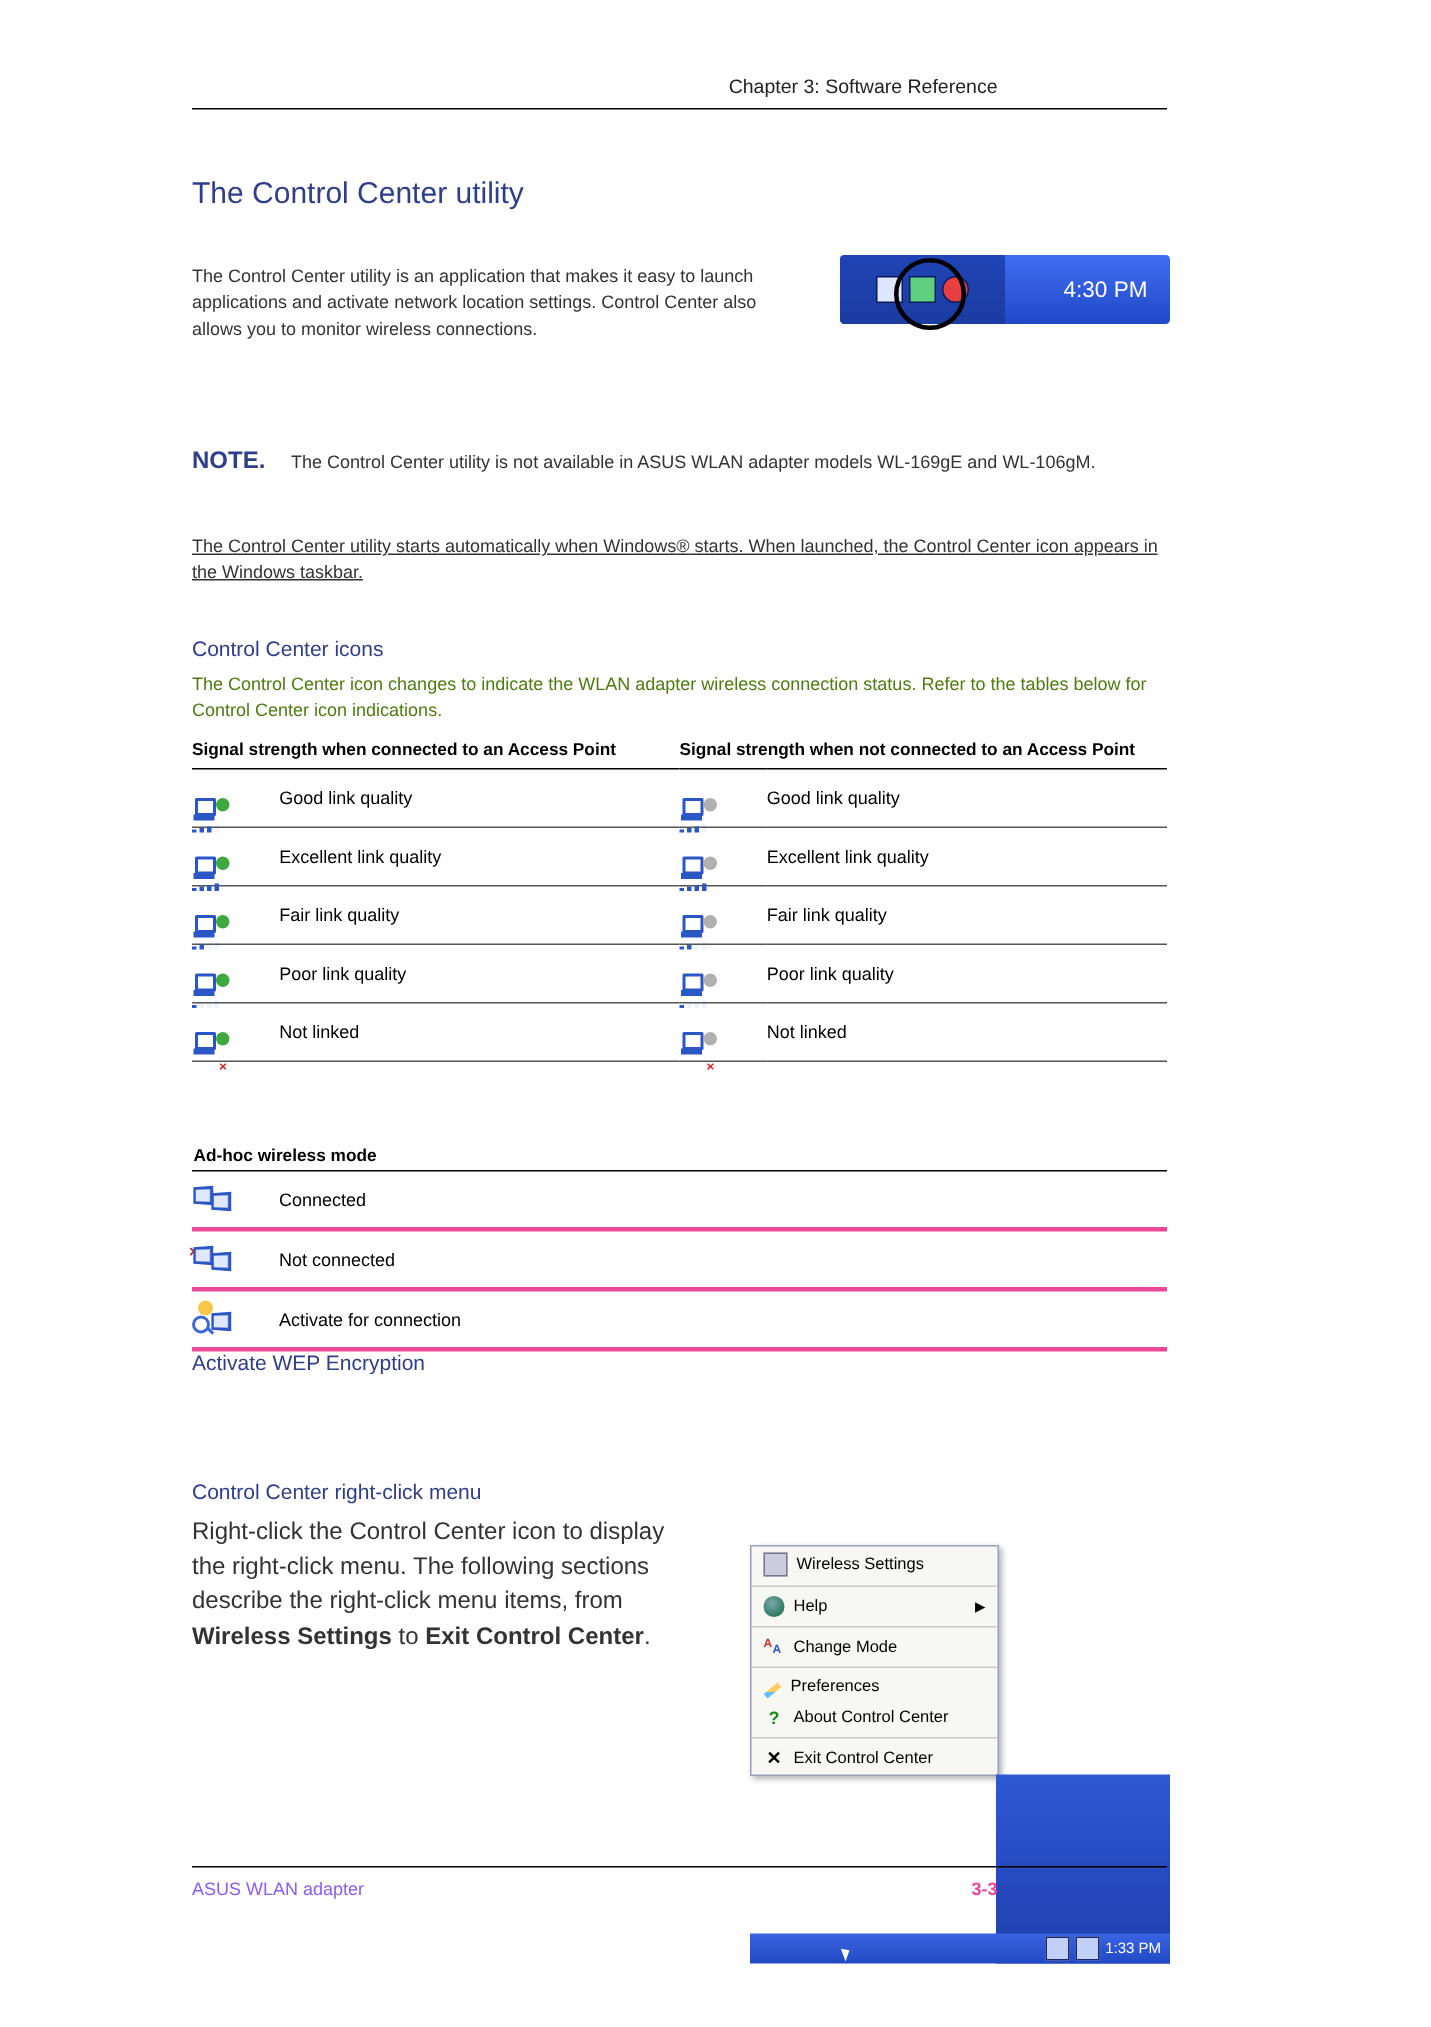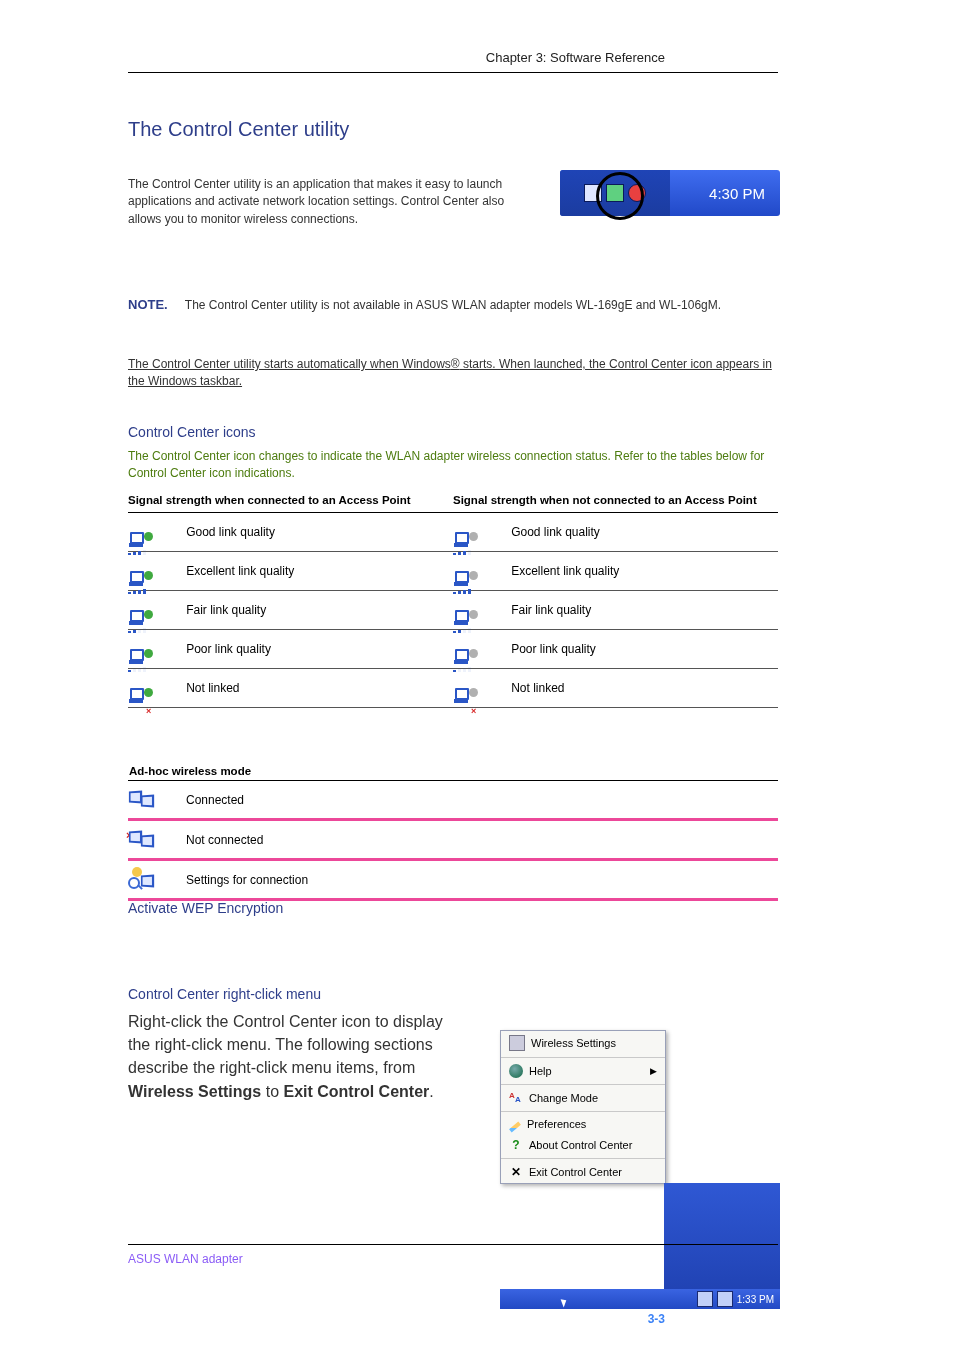--- a/index.html
+++ b/index.html
@@ -101,21 +101,21 @@
     top: 296px;
     left: 128px;
     width: 650px;
     font-size: 12px;
     line-height: 1.45;
     color: #333;
   }
   .note .nlabel {
     color: #2e3e8a;
     font-weight: bold;
-    font-size: 13px;
+    font-size: 16px;
     margin-right: 14px;
   }
   .para2 {
     position: absolute;
     top: 356px;
     left: 128px;
     width: 650px;
     font-size: 12px;
     line-height: 1.45;
     color: #333;
@@ -411,25 +411,25 @@
   }
   .footer {
     position: absolute;
     top: 1252px;
     left: 128px;
     font-size: 12px;
     color: #8b5cf6;
   }
   .pageno {
     position: absolute;
-    top: 1312px;
+    top: 1252px;
     right: 176px;
     font-size: 12px;
     font-weight: bold;
-    color: #3b82f6;
+    color: #ec4899;
   }
 </style>
 </head>
 <body>
 
 <div class="page">
 
   <div class="topline"></div>
   <div class="pagehead">Chapter 3: Software Reference</div>
 
@@ -551,21 +551,21 @@
     <tr class="row">
       <td style="width:58px"><span class="aicon"><span class="a1"></span><span class="a2"></span></span></td>
       <td>Connected</td>
     </tr>
     <tr class="row">
       <td><span class="aicon"><span class="xr">×</span><span class="a1"></span><span class="a2"></span></span></td>
       <td>Not connected</td>
     </tr>
     <tr class="row">
       <td><span class="aicon"><span class="yellow"></span><span class="a2"></span><span class="srch"></span></span></td>
-      <td>Settings for connection</td>
+      <td>Activate for connection</td>
     </tr>
   </tbody>
     </table>
 
   <div class="h2 wep">Activate WEP Encryption</div>
 
   <div class="h2 rc">Control Center right-click menu</div>
   <div class="rcpara">
     <span>Right-click the Control Center icon to display the right-click menu. The following sections describe the right-click menu items, from </span><span class="bold">Wireless Settings</span><span> to </span><span class="bold">Exit Control Center</span><span>.</span>
   </div>

